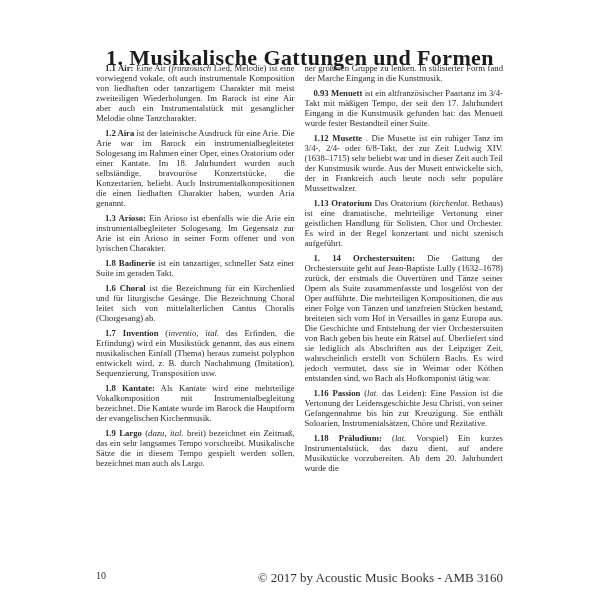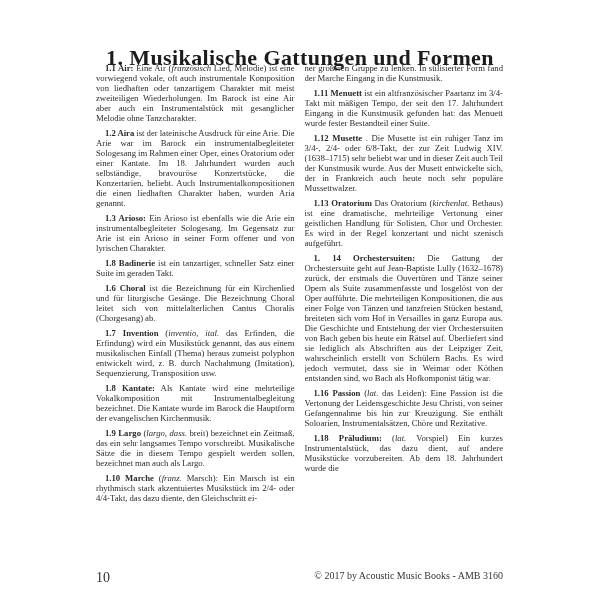--- a/index.html
+++ b/index.html
@@ -52,55 +52,54 @@
   }
   .entry.noindent {
     text-indent: 0;
   }
   .run-b { font-weight: bold; }
   .run-i { font-style: italic; margin-top: 32px; }
   #footer-left {
     position: absolute;
     left: 96px;
     top: 570px;
-    font-size: 14px;
+    font-size: 10px;
     color: #333333;
   }
   #footer-right {
     position: absolute;
     right: 97px;
     top: 570px;
-    font-size: 10px;
+    font-size: 13px;
     color: #333333;
   }
 </style>
 </head>
 <body>
 
 <div id="book-page">
   <h1 id="page-title">1. Musikalische Gattungen und Formen</h1>
 
   <div id="columns">
     <div class="text-column">
         <p class="entry"><span class="run-b">1.1 Air:</span><span class="run-n"> Eine Air (</span><span class="run-i">französisch</span><span class="run-n"> Lied, Melodie) ist eine vorwiegend vokale, oft auch instrumentale Komposition von liedhaften oder tanzartigem Charakter mit meist zweiteiligen Wiederholungen. Im Barock ist eine Air aber auch ein Instrumentalstück mit gesanglicher Melodie ohne Tanzcharakter.</span></p>
         <p class="entry"><span class="run-b">1.2 Aira</span><span class="run-n"> ist der lateinische Ausdruck für eine Arie. Die Arie war im Barock ein instrumentalbegleiteter Sologesang im Rahmen einer Oper, eines Oratorium oder einer Kantate. Im 18. Jahrhundert wurden auch selbständige, bravouröse Konzertstücke, die Konzertarien, beliebt. Auch Instrumentalkompositionen die einen liedhaften Charakter haben, wurden Aria genannt.</span></p>
         <p class="entry"><span class="run-b">1.3 Arioso:</span><span class="run-n"> Ein Arioso ist ebenfalls wie die Arie ein instrumentalbegleiteter Sologesang. Im Gegensatz zur Arie ist ein Arioso in seiner Form offener und von lyrischen Charakter.</span></p>
         <p class="entry"><span class="run-b">1.8 Badinerie</span><span class="run-n"> ist ein tanzartiger, schneller Satz einer Suite im geraden Takt.</span></p>
         <p class="entry"><span class="run-b">1.6 Choral</span><span class="run-n"> ist die Bezeichnung für ein Kirchenlied und für liturgische Gesänge. Die Bezeichnung Choral leitet sich von mittelalterlichen Cantus Choralis (Chorgesang) ab.</span></p>
         <p class="entry"><span class="run-b">1.7 Invention</span><span class="run-n"> (</span><span class="run-i">inventio, ital.</span><span class="run-n"> das Erfinden, die Erfindung) wird ein Musikstück genannt, das aus einem musikalischen Einfall (Thema) heraus zumeist polyphon entwickelt wird, z. B. durch Nachahmung (Imitation), Sequenzierung, Transposition usw.</span></p>
         <p class="entry"><span class="run-b">1.8 Kantate:</span><span class="run-n"> Als Kantate wird eine mehrteilige Vokalkomposition mit Instrumentalbegleitung bezeichnet. Die Kantate wurde im Barock die Hauptform der evangelischen Kirchenmusik.</span></p>
-        <p class="entry"><span class="run-b">1.9 Largo</span><span class="run-n"> (</span><span class="run-i">largo, dass.</span><span class="run-n"> breit)  bezeichnet ein Zeitmaß, das ein sehr langsames Tempo vorschreibt. Musikalische Sätze die in diesem Tempo gespielt werden sollen, bezeichnet man auch als Largo.</span></p>
-        <p class="entry"><span class="run-b">1.10 Marche</span><span class="run-n"> (</span><span class="run-i">franz.</span><span class="run-n"> Marsch): Ein Marsch ist ein rhythmisch stark akzentuiertes Musikstück im 2/4- oder 4/4-Takt, das dazu diente, den Gleichschritt ei-</span></p>
+        <p class="entry"><span class="run-b">1.9 Largo</span><span class="run-n"> (</span><span class="run-i">dazu, ital.</span><span class="run-n"> breit)  bezeichnet ein Zeitmaß, das ein sehr langsames Tempo vorschreibt. Musikalische Sätze die in diesem Tempo gespielt werden sollen, bezeichnet man auch als Largo.</span></p>
       </div>
     <div class="text-column">
         <p class="entry noindent"><span class="run-n">ner größeren Gruppe zu lenken. In stilisierter Form fand der Marche Eingang in die Kunstmusik.</span></p>
-        <p class="entry"><span class="run-b">1.11 Menuett</span><span class="run-n"> ist ein altfranzösischer Paartanz im 3/4-Takt mit mäßigen Tempo, der seit den 17. Jahrhundert Eingang in die Kunstmusik gefunden hat: das Menuett wurde fester Bestandteil einer Suite.</span></p>
+        <p class="entry"><span class="run-b">0.93 Menuett</span><span class="run-n"> ist ein altfranzösischer Paartanz im 3/4-Takt mit mäßigen Tempo, der seit den 17. Jahrhundert Eingang in die Kunstmusik gefunden hat: das Menuett wurde fester Bestandteil einer Suite.</span></p>
         <p class="entry"><span class="run-b">1.12 Musette</span><span class="run-n"> . Die Musette ist ein ruhiger Tanz im 3/4-, 2/4- oder 6/8-Takt, der zur Zeit Ludwig XIV. (1638–1715) sehr beliebt war und in dieser Zeit auch Teil der Kunstmusik wurde. Aus der Musett entwickelte sich, der in Frankreich auch heute noch sehr populäre Mussettwalzer.</span></p>
         <p class="entry"><span class="run-b">1.13 Oratorium</span><span class="run-n"> Das Oratorium (</span><span class="run-i">kirchenlat.</span><span class="run-n"> Bethaus) ist eine dramatische, mehrteilige Vertonung einer geistlichen Handlung für Solisten, Chor und Orchester. Es wird in der Regel konzertant und nicht szenisch aufgeführt.</span></p>
         <p class="entry"><span class="run-b">1. 14 Orchestersuiten:</span><span class="run-n"> Die Gattung der Orchestersuite geht auf Jean-Baptiste Lully (1632–1678) zurück, der erstmals die Ouvertüren und Tänze seiner Opern als Suite zusammenfasste und losgelöst von der Oper aufführte. Die mehrteiligen Kompositionen, die aus einer Folge von Tänzen und tanzfreien Stücken bestand, breiteten sich vom Hof in Versailles in ganz Europa aus. Die Geschichte und Entstehung der vier Orchestersuiten von Bach geben bis heute ein Rätsel auf. Überliefert sind sie lediglich als Abschriften aus der Leipziger Zeit, wahrscheinlich erstellt von Schülern Bachs. Es wird jedoch vermutet, dass sie in Weimar oder Köthen entstanden sind, wo Bach als Hofkomponist tätig war.</span></p>
         <p class="entry"><span class="run-b">1.16 Passion</span><span class="run-n"> (</span><span class="run-i">lat.</span><span class="run-n"> das Leiden): Eine Passion ist die Vertonung der Leidensgeschichte Jesu Christi, von seiner Gefangennahme bis hin zur Kreuzigung. Sie enthält Soloarien, Instrumentalsätzen, Chöre und Rezitative.</span></p>
-        <p class="entry"><span class="run-b">1.18 Präludium:</span><span class="run-n"> (</span><span class="run-i">lat.</span><span class="run-n"> Vorspiel) Ein kurzes Instrumentalstück, das dazu dient, auf andere Musikstücke vorzubereiten. Ab dem 18. Jahrhundert wurde die</span></p>
+        <p class="entry"><span class="run-b">1.18 Präludium:</span><span class="run-n"> (</span><span class="run-i">lat.</span><span class="run-n"> Vorspiel) Ein kurzes Instrumentalstück, das dazu dient, auf andere Musikstücke vorzubereiten. Ab dem 20. Jahrhundert wurde die</span></p>
       </div>
   </div>
 
   <div id="footer-left">10</div>
   <div id="footer-right">© 2017 by Acoustic Music Books - AMB 3160</div>
 </div>
 
 </body></html>

